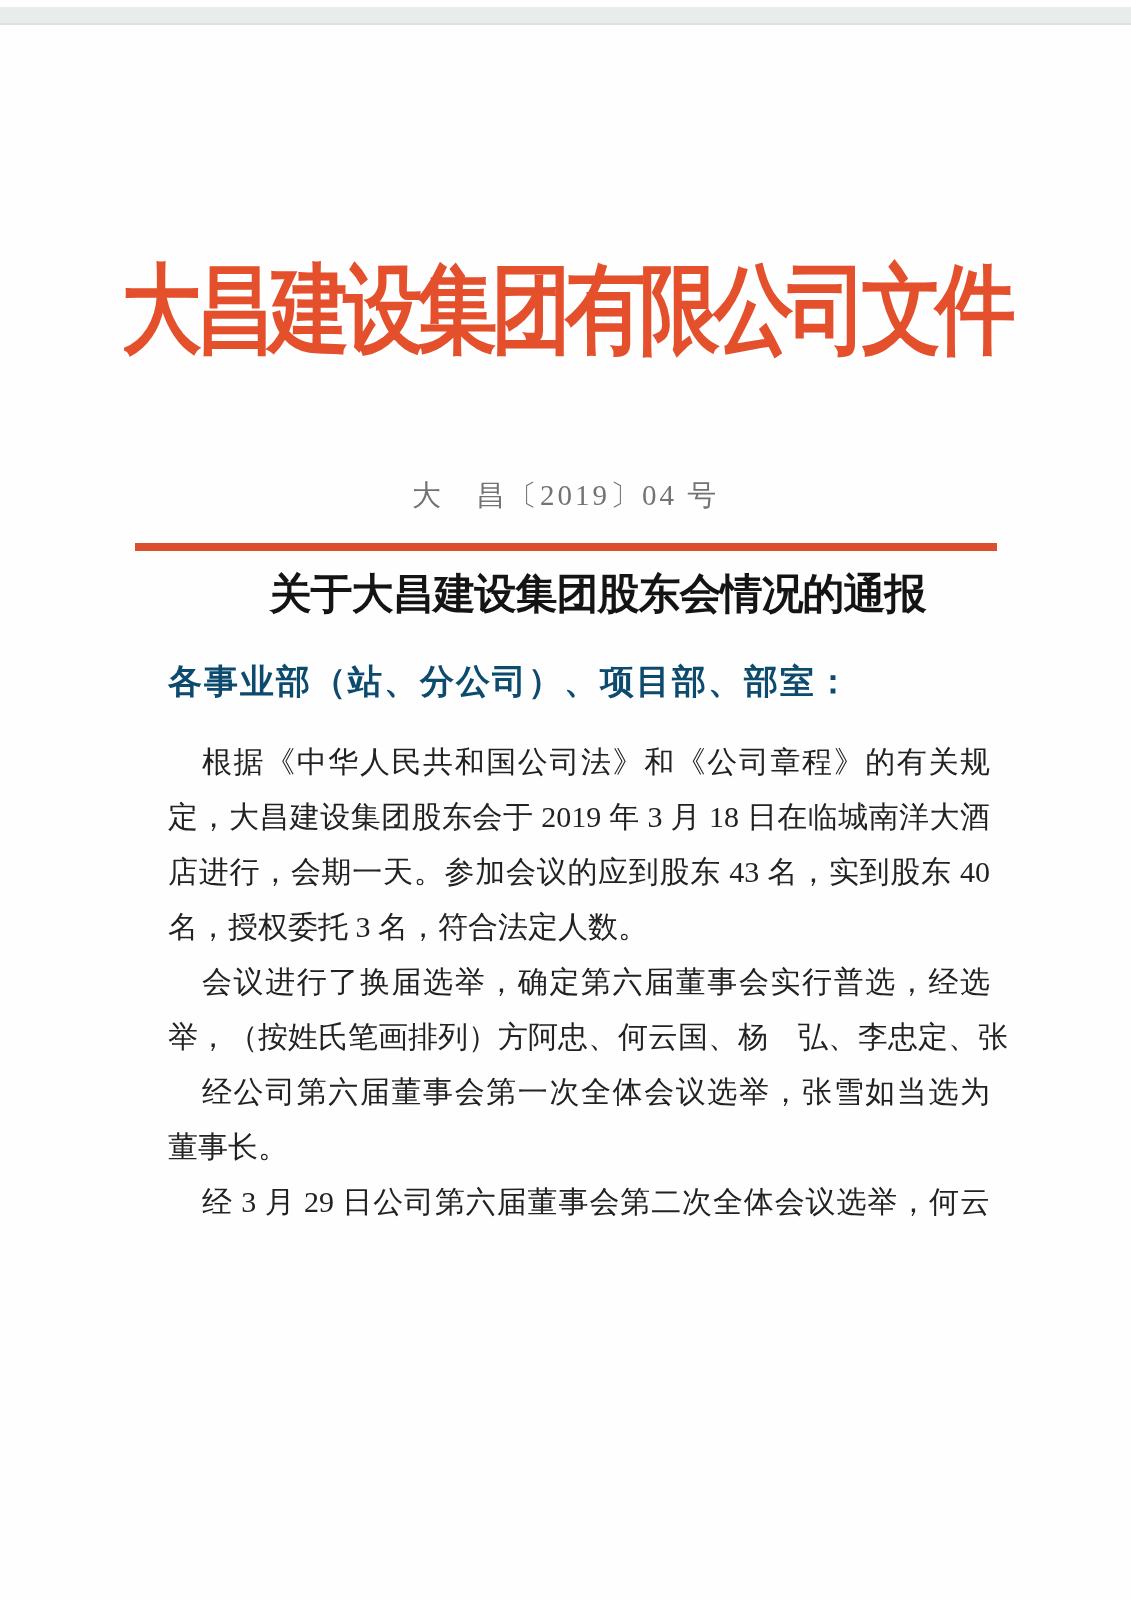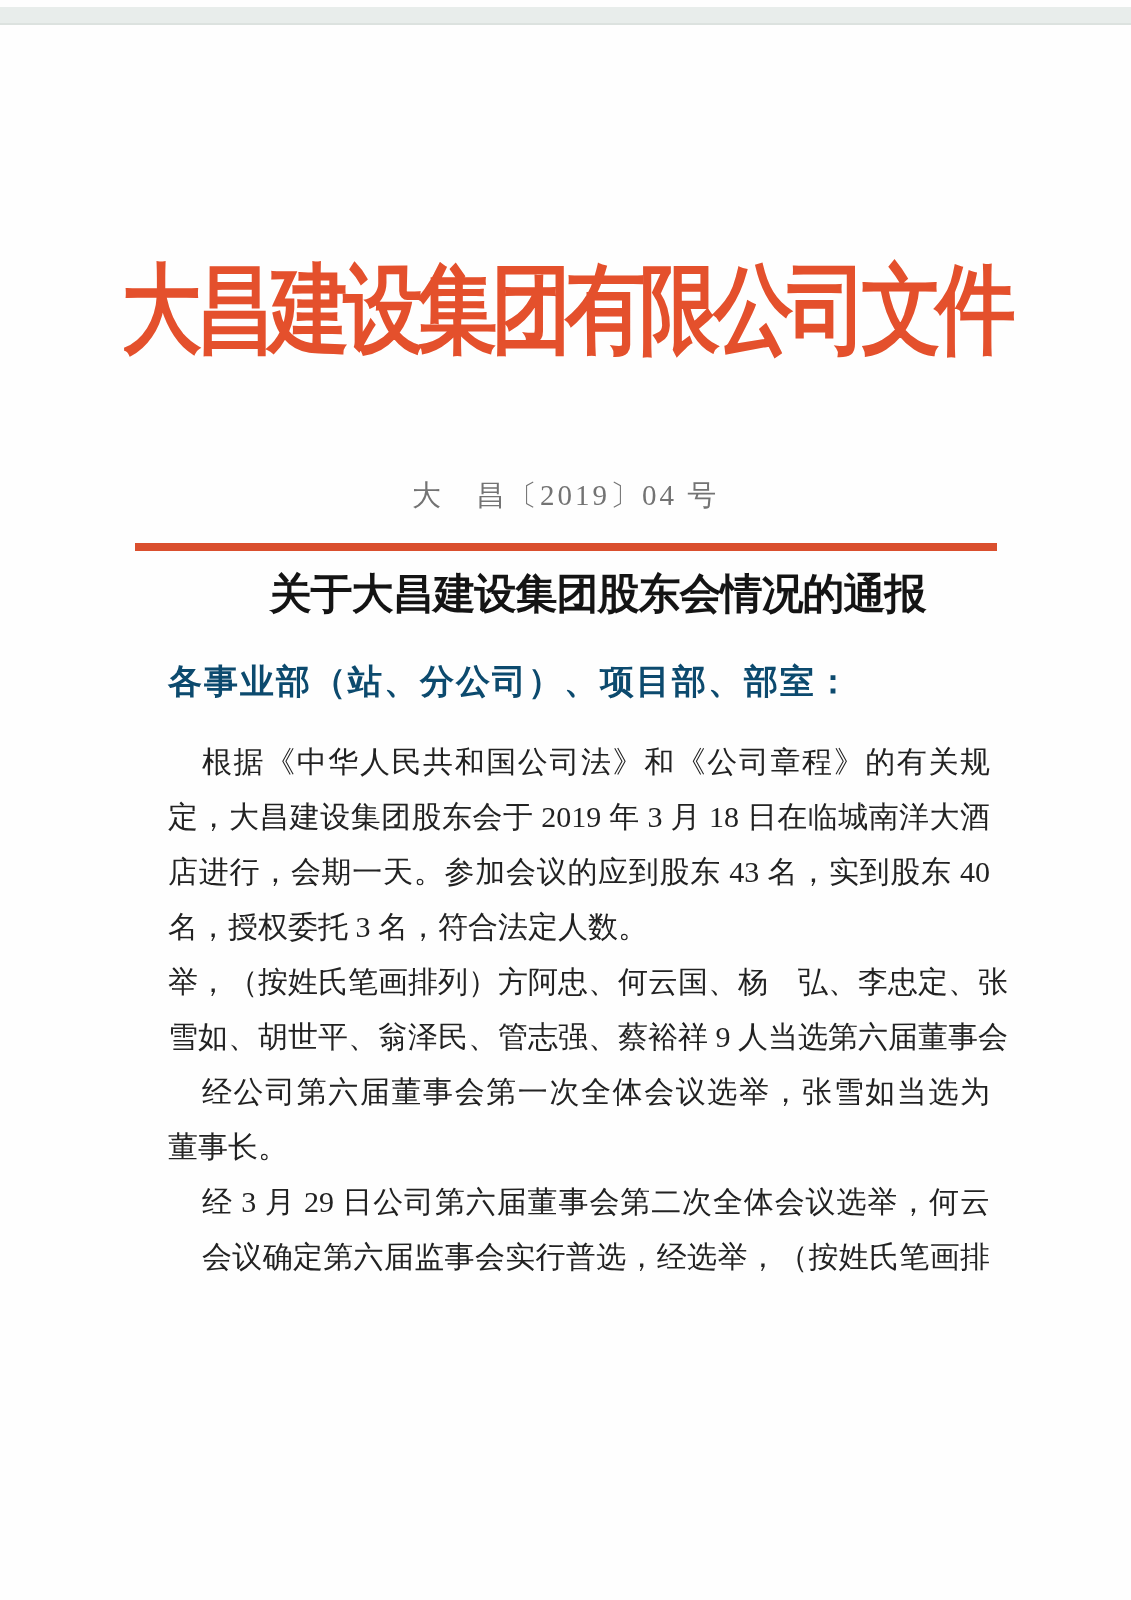--- a/index.html
+++ b/index.html
@@ -127,21 +127,20 @@
 
   <div class="doc-title">关于大昌建设集团股东会情况的通报</div>
 
   <div class="addressee">各事业部（站、分公司）、项目部、部室：</div>
 
   <div class="body-text">
     <div class="line full indent">根据《中华人民共和国公司法》和《公司章程》的有关规</div>
     <div class="line full">定，大昌建设集团股东会于 2019 年 3 月 18 日在临城南洋大酒</div>
     <div class="line full">店进行，会期一天。参加会议的应到股东 43 名，实到股东 40</div>
     <div class="line end">名，授权委托 3 名，符合法定人数。</div>
+    <div class="line full indent">会议进行了换届选举，确定第六届董事会实行普选，经选</div>
     <div class="line full">举，（按姓氏笔画排列）方阿忠、何云国、杨　弘、李忠定、张</div>
-    <div class="line full">雪如、胡世平、翁泽民、管志强、蔡裕祥 9 人当选第六届董事会</div>
     <div class="line full indent">经公司第六届董事会第一次全体会议选举，张雪如当选为</div>
     <div class="line end">董事长。</div>
     <div class="line full indent">经 3 月 29 日公司第六届董事会第二次全体会议选举，何云</div>
-    <div class="line full indent">会议确定第六届监事会实行普选，经选举，（按姓氏笔画排</div>
   </div>
 
 </div>
 
 </body></html>

